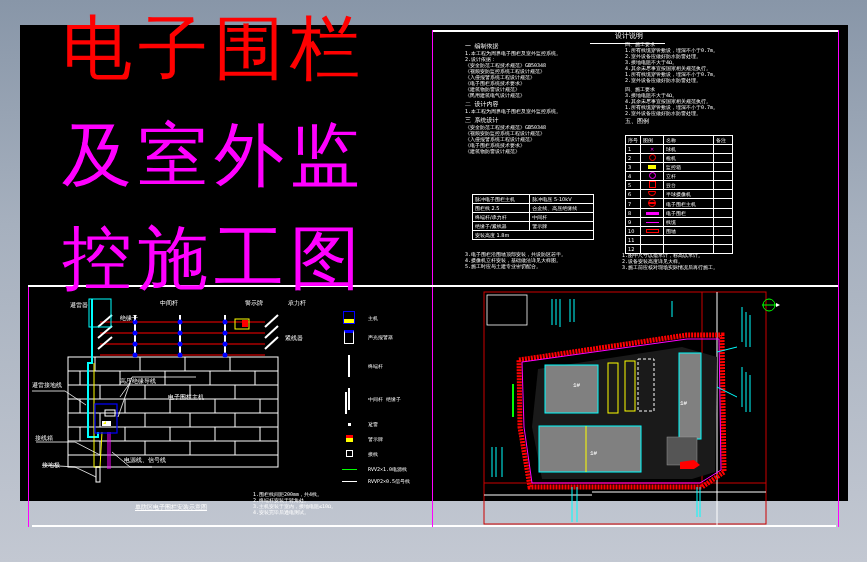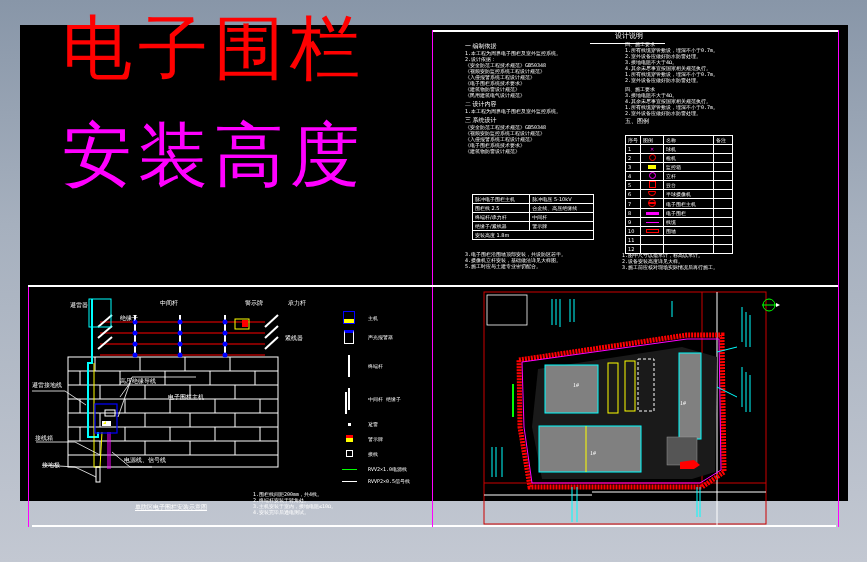--- a/index.html
+++ b/index.html
@@ -9,21 +9,21 @@
     font-family: "DejaVu Sans", sans-serif;
   }
   .canvas { position:absolute; left:20px; top:25px; width:828px; height:476px; background:#000; }
   .sheet-border-white { position:absolute; background:#fff; }
   .abs { position:absolute; }
   .title-big {
     position:absolute; left:62px; width:330px; font-family:"DejaVu Serif", serif;
     font-size:70px; line-height:1; letter-spacing:6px; white-space:nowrap;
   }
   .tiny { font-size:5px; color:#fff; line-height:6px; white-space:nowrap; font-family:"DejaVu Sans Mono", monospace; }
-  .tiny2 { font-size:6px; color:#fff; line-height:7px; white-space:nowrap; font-family:Liberation Serif, serif; }
+  .tiny2 { font-size:6px; color:#fff; line-height:7px; white-space:nowrap; font-family:Liberation Mono, monospace; }
   table.cad { border-collapse:collapse; position:absolute; }
   table.cad td { border:1px solid #fff; color:#fff; font-size:5px; padding:0 2px; height:8px; white-space:nowrap; }
   .legend-row { position:absolute; left:318px; display:flex; align-items:center; gap:8px; }
   .legend-sym { width:22px; display:flex; justify-content:center; align-items:center; }
 </style>
 </head>
 <body>
 
 <div class="canvas">
 
@@ -32,21 +32,22 @@
   <div class="abs" style="left:8px; top:262px; width:1px; height:240px; background:#ff00ff;"></div>
   <div class="abs" style="left:412px; top:262px; width:1px; height:240px; background:#ff00ff;"></div>
   <div class="abs" style="left:818px; top:5px; width:1px; height:497px; background:#ff00ff;"></div>
 
   <div class="sheet-border-white" style="left:8px; top:260px; width:810px; height:2px;"></div>
 
   <div class="sheet-border-white" style="left:412px; top:5px; width:406px; height:2px;"></div>
   <div class="abs" style="left:412px; top:5px; width:1px; height:255px; background:#ff00ff;"></div>
 
   <div class="title-big" style="top:-12px; left:42px; color:#ff0000;">电子围栏</div>
-  <div class="title-big" style="top:95px; left:42px; color:#ff00ff;">安装高度</div>
+  <div class="title-big" style="top:95px; left:42px; color:#ff00ff;">及室外监</div>
+  <div class="title-big" style="top:198px; left:42px; color:#ff00ff;">控施工图</div>
 
   <div class="abs" style="left:445px; top:8px;">
     <div class="tiny2" style="position:absolute; left:150px; top:0px; font-size:7px;">设计说明</div>
     <div class="abs" style="left:125px; top:10px; width:75px; height:1px; background:#fff;"></div>
   </div>
 
   <div class="abs" style="left:445px; top:18px; width:180px;">
     <div class="tiny2"><span>一</span> <span>编制依据</span></div>
     <div class="tiny">1.本工程为周界电子围栏及室外监控系统。</div>
     <div class="tiny">2.设计依据：</div>

